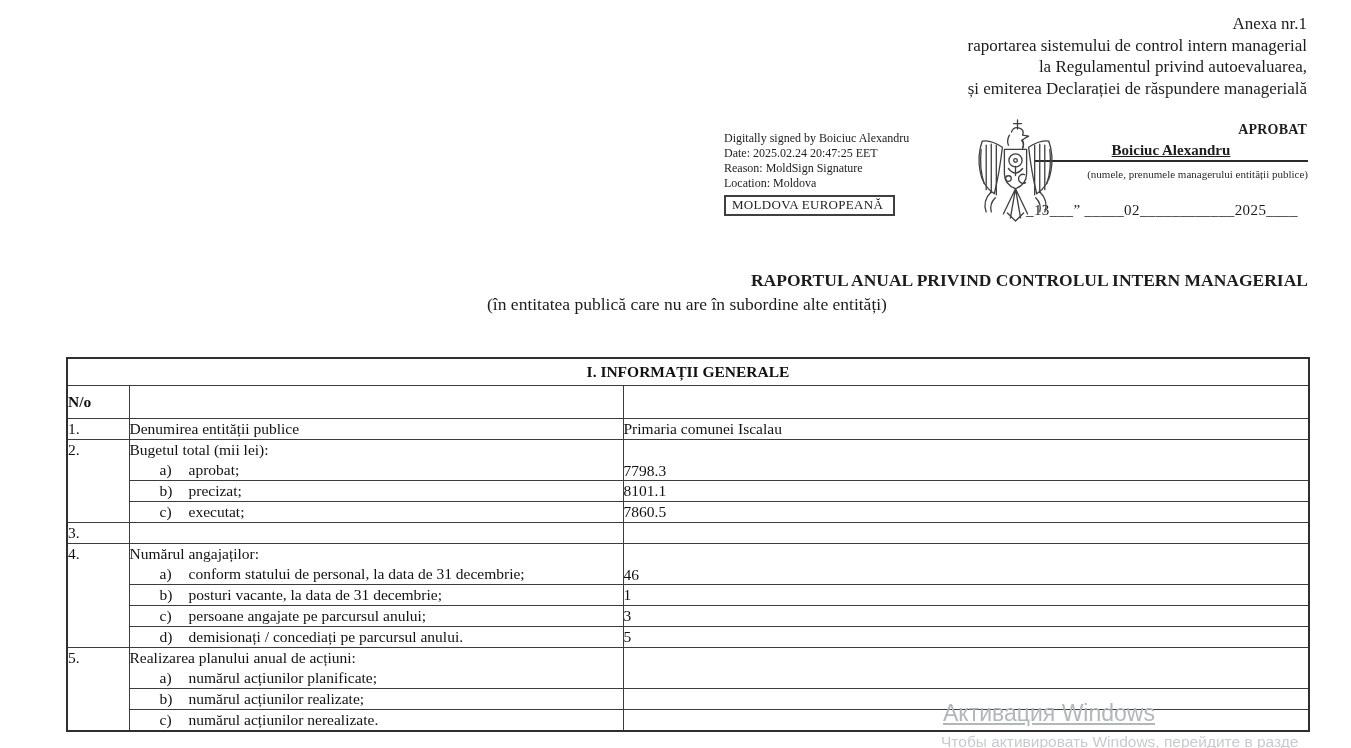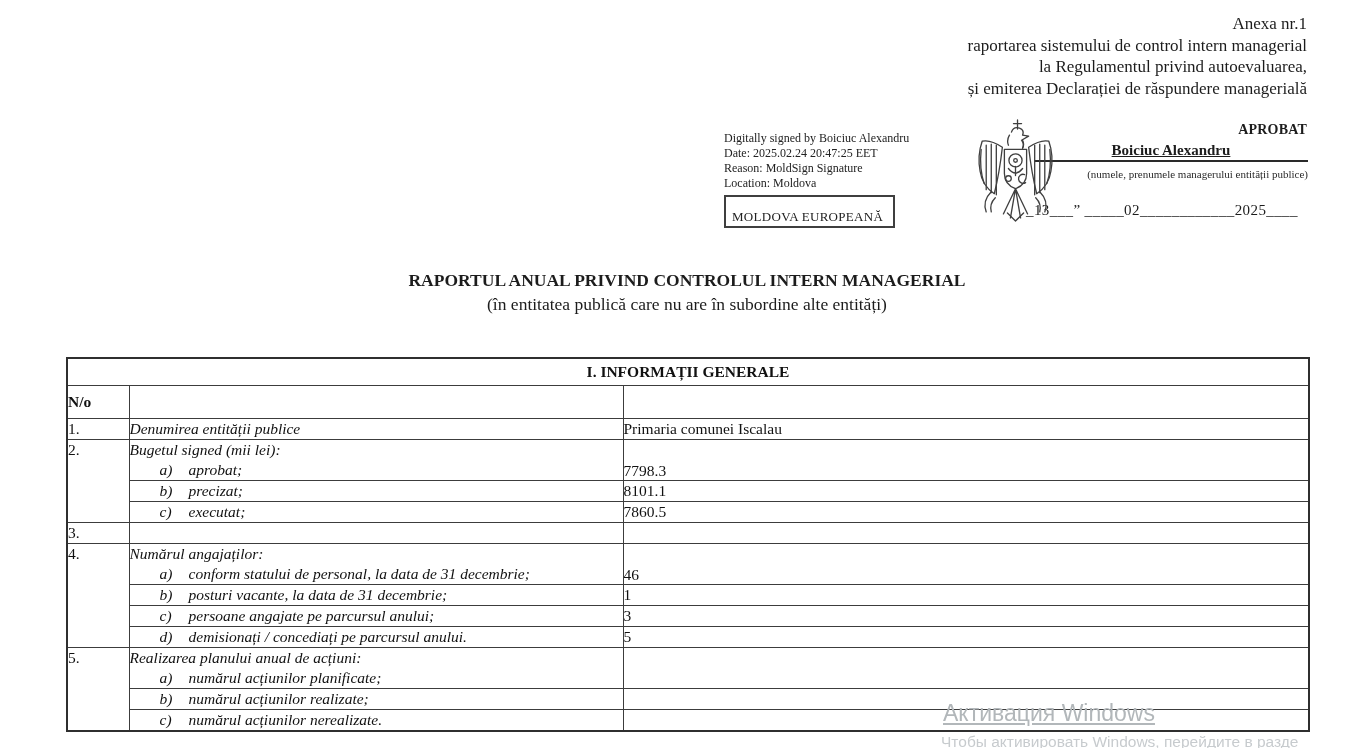--- a/index.html
+++ b/index.html
@@ -2,39 +2,39 @@
 <html><head>
 <meta charset="utf-8">
 <style>
   html,body{margin:0;padding:0;background:#fff;}
   .page{position:relative;width:1351px;height:748px;background:#ffffff;overflow:hidden;
         font-family:"Liberation Serif", serif;color:#1c1c1c;}
 
   .annex{position:absolute;top:13px;right:44px;text-align:right;font-size:17px;line-height:21.5px;}
 
   .sigblock{position:absolute;left:724px;top:131px;font-size:12px;line-height:15px;color:#222;}
-  .stamp{display:inline-block;margin-top:4px;border:2px solid #3f3f3f;padding:12px 10px 2px 6px;font-size:13px;letter-spacing:.3px;}
+  .stamp{display:inline-block;margin-top:4px;border:2px solid #3f3f3f;padding:0 10px 2px 6px;font-size:13px;letter-spacing:.3px;}
 
   .coa{position:absolute;left:971px;top:119px;width:89px;height:103px;z-index:3;}
 
   .aprobat{position:absolute;right:44px;top:122px;font-weight:bold;font-size:14px;letter-spacing:.2px;}
   .sig-line{position:absolute;left:1034px;top:141px;width:274px;height:19px;border-bottom:2px solid #2a2a2a;
             text-align:center;z-index:2;}
   .sig-name{font-weight:bold;font-size:15px;line-height:19px;text-decoration:underline;}
   .sig-hint{position:absolute;right:43px;top:168px;font-size:11px;color:#2a2a2a;}
   .date-line{position:absolute;left:1026px;top:202px;font-size:15px;letter-spacing:.4px;white-space:pre;}
 
-  .title{position:absolute;left:66px;top:270px;width:1242px;text-align:center;font-weight:bold;font-size:17.5px;}
+  .title{position:absolute;left:66px;top:270px;width:1242px;text-align:right;font-weight:bold;font-size:17.5px;}
   .subtitle{position:absolute;left:66px;top:294px;width:1242px;text-align:center;font-size:17.5px;}
 
   table.report{position:absolute;left:66px;top:357px;width:1242px;border-collapse:collapse;table-layout:fixed;
                font-size:15.5px;color:#111;border:2px solid #2f2f2f;}
   table.report td{border:1px solid #3c3c3c;padding:0;overflow:hidden;}
   .c-no{padding-left:8px;vertical-align:top;line-height:20px;}
-  .c-desc{padding-left:9px;vertical-align:top;line-height:20px;font-style:italic;}
+  .c-desc{padding-left:9px;vertical-align:top;line-height:20px;}
   .c-val{padding-left:8px;vertical-align:middle;line-height:19px;}
   .v-bottom{vertical-align:bottom;}
   .section-header td{font-weight:bold;text-align:center;vertical-align:middle;}
   .no-row .c-no{font-weight:bold;vertical-align:middle;}
   .sub-prefix{display:inline-block;margin-left:30px;width:29px;}
   .h27{height:27px}.h33{height:33px}.h21{height:21px}.h20{height:20px}.h40{height:40px}.h38{height:38px}.h19{height:19px}
 
   .wm1{position:absolute;left:943px;top:700px;font-family:"Liberation Sans",sans-serif;font-size:23px;
        color:#b2b7ba;z-index:6;text-decoration:underline;}
   .wm2{position:absolute;left:941px;top:733px;font-family:"Liberation Sans",sans-serif;font-size:15.5px;
@@ -110,21 +110,21 @@
 
     <tr class="h21">
       <td class="c-no">1.</td>
       <td class="c-desc">Denumirea entității publice</td>
       <td class="c-val">Primaria comunei Iscalau</td>
     </tr>
 
     <tr class="h40">
       <td class="c-no" rowspan="3">2.</td>
       <td class="c-desc">
-        <div>Bugetul signed (mii lei):</div>
+        <div>Bugetul total (mii lei):</div>
         <div><span class="sub-prefix">a)</span><span>aprobat;</span></div>
       </td>
       <td class="c-val v-bottom">7798.3</td>
     </tr>
     <tr class="h20">
       <td class="c-desc"><span class="sub-prefix">b)</span><span>precizat;</span></td>
       <td class="c-val">8101.1</td>
     </tr>
     <tr class="h20">
       <td class="c-desc"><span class="sub-prefix">c)</span><span>executat;</span></td>

